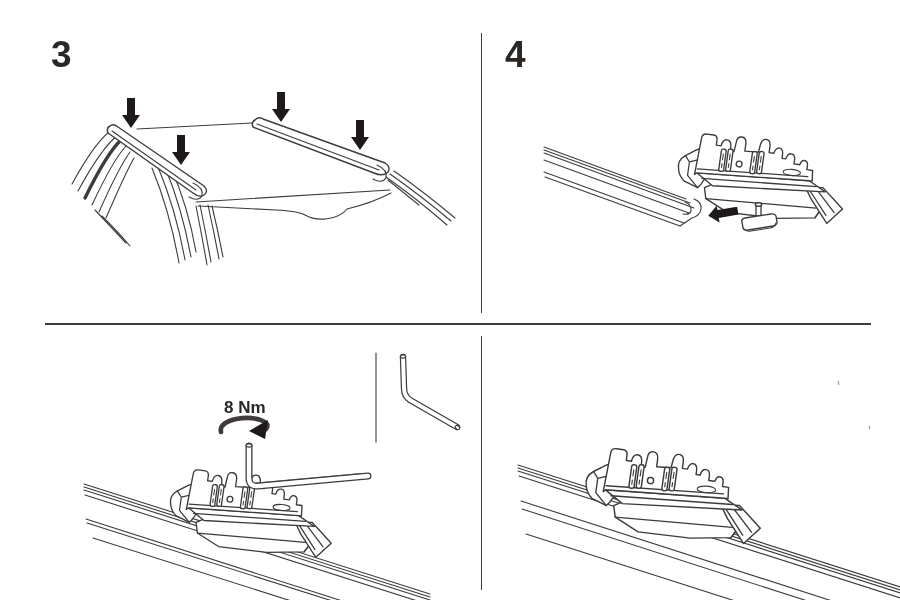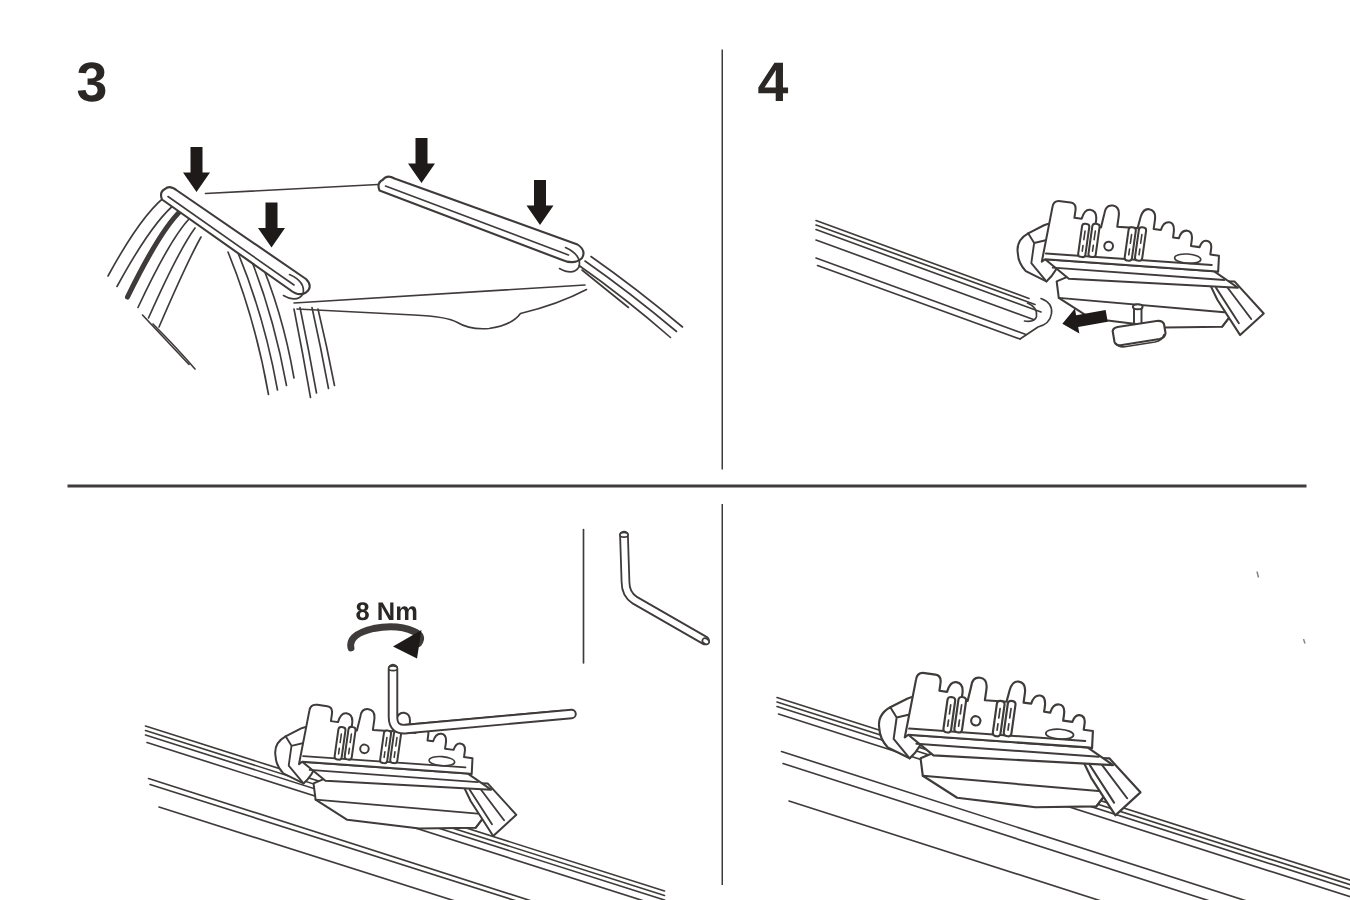--- a/index.html
+++ b/index.html
@@ -138,21 +138,21 @@
         <path class="nf" d="M276,205 L276,220 M281,205 L281,219"></path>
         <ellipse class="ln" cx="278.5" cy="204.5" rx="3.2" ry="1.7"></ellipse>
         <path class="ln" d="M262,222 Q261,219 265,218 L291,214 Q295,213.5 296,216 L297,222 Q297,225 293,226 L268,230 Q264,231 263,228 Z"></path>
         <path class="nf thin" d="M264,229 Q266,232 271,231 L290,228 Q295,227 296,223"></path>
       </g>
       <polygon class="arr" points="-16,0 -6,-8.5 -6,-4 14,-4 14,4 -6,4 -6,8.5" transform="translate(244,213) rotate(-10)"></polygon>
     </svg>
     <div class="num" style="left:25px;top:36px;">4</div>
   </section>
 
-  <section class="panel" style="left:13px;top:320px;width:540px;height:280px;">
+  <section class="panel" style="left:0;top:320px;width:540px;height:280px;">
     <svg width="480" height="280" viewBox="0 0 480 280">
       <g>
         <path class="nf thin" d="M84,164 L430,274"></path>
         <path class="nf thin" d="M84,167 L430,277"></path>
         <path class="nf thin" d="M84,170 L430,280"></path>
         <path class="nf thin" d="M85,175 L430,285"></path>
         <path class="nf thin" d="M86,199 L430,309"></path>
         <path class="nf thin" d="M87,203 L430,312"></path>
         <path class="nf thin" d="M93,218 L430,325"></path>
       </g>

